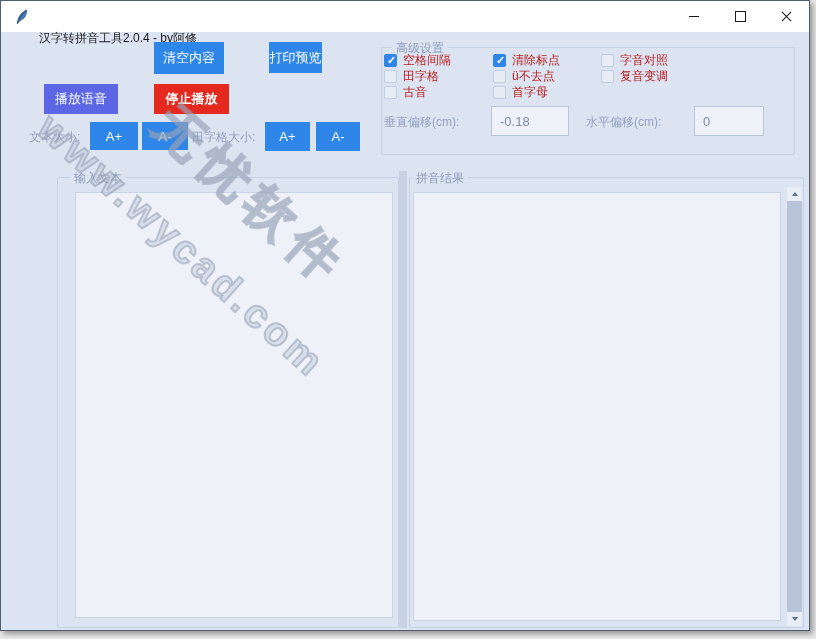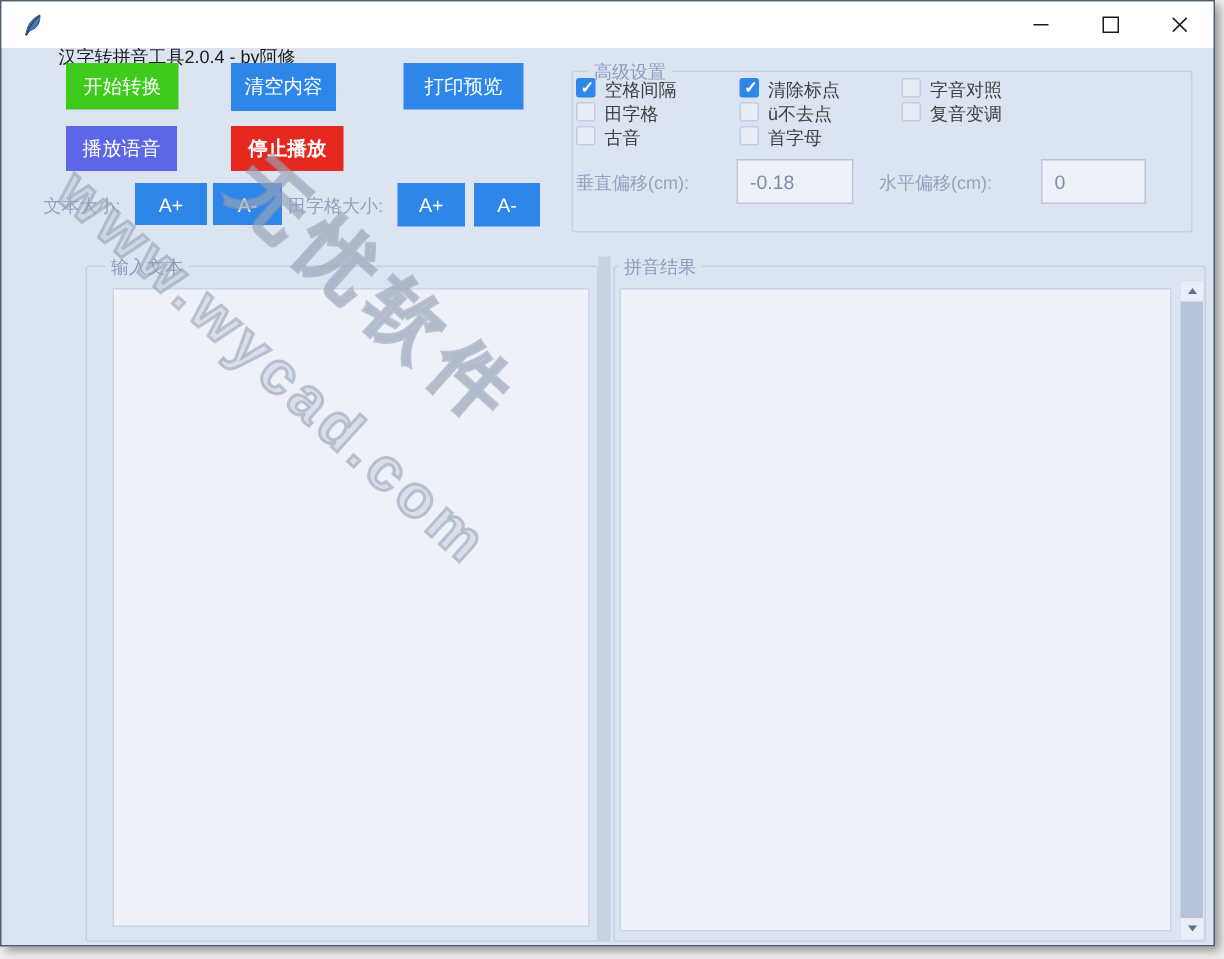--- a/index.html
+++ b/index.html
@@ -22,40 +22,40 @@
   .glyph-close::before,.glyph-close::after { content:""; position:absolute; left:-1px; top:5px;
       width:13px; border-top:1px solid #1b1b1b; }
   .glyph-close::before { transform:rotate(45deg); }
   .glyph-close::after  { transform:rotate(-45deg); }
 
   
   .btn { position:absolute; display:flex; align-items:center; justify-content:center;
          color:#fff; font-size:13px; cursor:pointer; }
   .btn-convert { left:43px;  top:41px; width:75px; height:31px; }
   .btn-clear   { left:153px; top:41px; width:70px; height:32px; }
-  .btn-print   { left:268px; top:41px; width:80px; height:31px; }
+  .btn-print   { left:268px; top:41px; width:53px; height:31px; }
   .btn-play    { left:43px;  top:83px; width:74px; height:30px; }
   .btn-stop    { left:153px; top:83px; width:75px; height:30px; }
   .btn-tinc { left:89px;  top:121px; width:48px; height:28px; }
   .btn-tdec { left:141px; top:121px; width:46px; height:28px; }
   .btn-ginc { left:264px; top:121px; width:45px; height:29px; }
   .btn-gdec { left:315px; top:121px; width:44px; height:29px; }
 
   .lbl { position:absolute; font-size:12px; color:#93a2bf; white-space:nowrap; }
   .lbl-textsize { left:28px; top:128px;text-align:center; }
   .lbl-gridsize { left:191px; top:128px; }
 
   
   .group { position:absolute; border:1px solid #c6d2e4; border-radius:2px; }
   .group-adv { left:380px; top:46px; width:412px; height:106px; }
   .group-title { position:absolute; font-size:12px; color:#8d9dbb; background:#dce4f2;
                  padding:0 4px; white-space:nowrap; }
   .gt-adv { left:391px; top:39px; }
 
-  .cbi { position:absolute; display:flex; align-items:flex-start; font-size:12px; color:#404040;
+  .cbi { position:absolute; display:flex; align-items:center; font-size:12px; color:#b91c1c;
          cursor:default; white-space:nowrap; }
   .cb { width:13px; height:13px; box-sizing:border-box; background:#e7ecf5;
         border:1px solid #c1cee1; border-radius:2px; margin-right:6px; position:relative; flex:0 0 auto; }
   .cbi.checked .cb { background:#2e86e9; border-color:#2e86e9; }
   .cbi.checked .cb::after { content:"✓"; position:absolute; left:2px; top:-1px;
         color:#fff; font-size:11px; font-weight:bold; }
   .cb-space   { left:383px; top:51px; }
   .cb-grid    { left:383px; top:67px; }
   .cb-ancient { left:383px; top:83px; }
   .cb-punct   { left:492px; top:51px; }
@@ -124,21 +124,20 @@
           </div>
         <div class="win-btn">
             <div class="glyph-max"></div>
           </div>
         <div class="win-btn">
             <div class="glyph-close"></div>
           </div>
       </div>
     </div>
 
-    <div class="btn btn-convert" style="background: rgb(62, 203, 30);">开始转换</div>
     <div class="btn btn-clear" style="background: rgb(46, 134, 233);">清空内容</div>
     <div class="btn btn-print" style="background: rgb(46, 134, 233);">打印预览</div>
     <div class="btn btn-play" style="background: rgb(93, 103, 230);">播放语音</div>
     <div class="btn btn-stop" style="background: rgb(230, 41, 30); font-weight: bold;">停止播放</div>
 
     <span class="lbl lbl-textsize">文本大小:</span>
     <div class="btn btn-tinc" style="background: rgb(46, 134, 233);">A+</div>
     <div class="btn btn-tdec" style="background: rgb(46, 134, 233);">A-</div>
     <span class="lbl lbl-gridsize">田字格大小:</span>
     <div class="btn btn-ginc" style="background: rgb(46, 134, 233);">A+</div>

